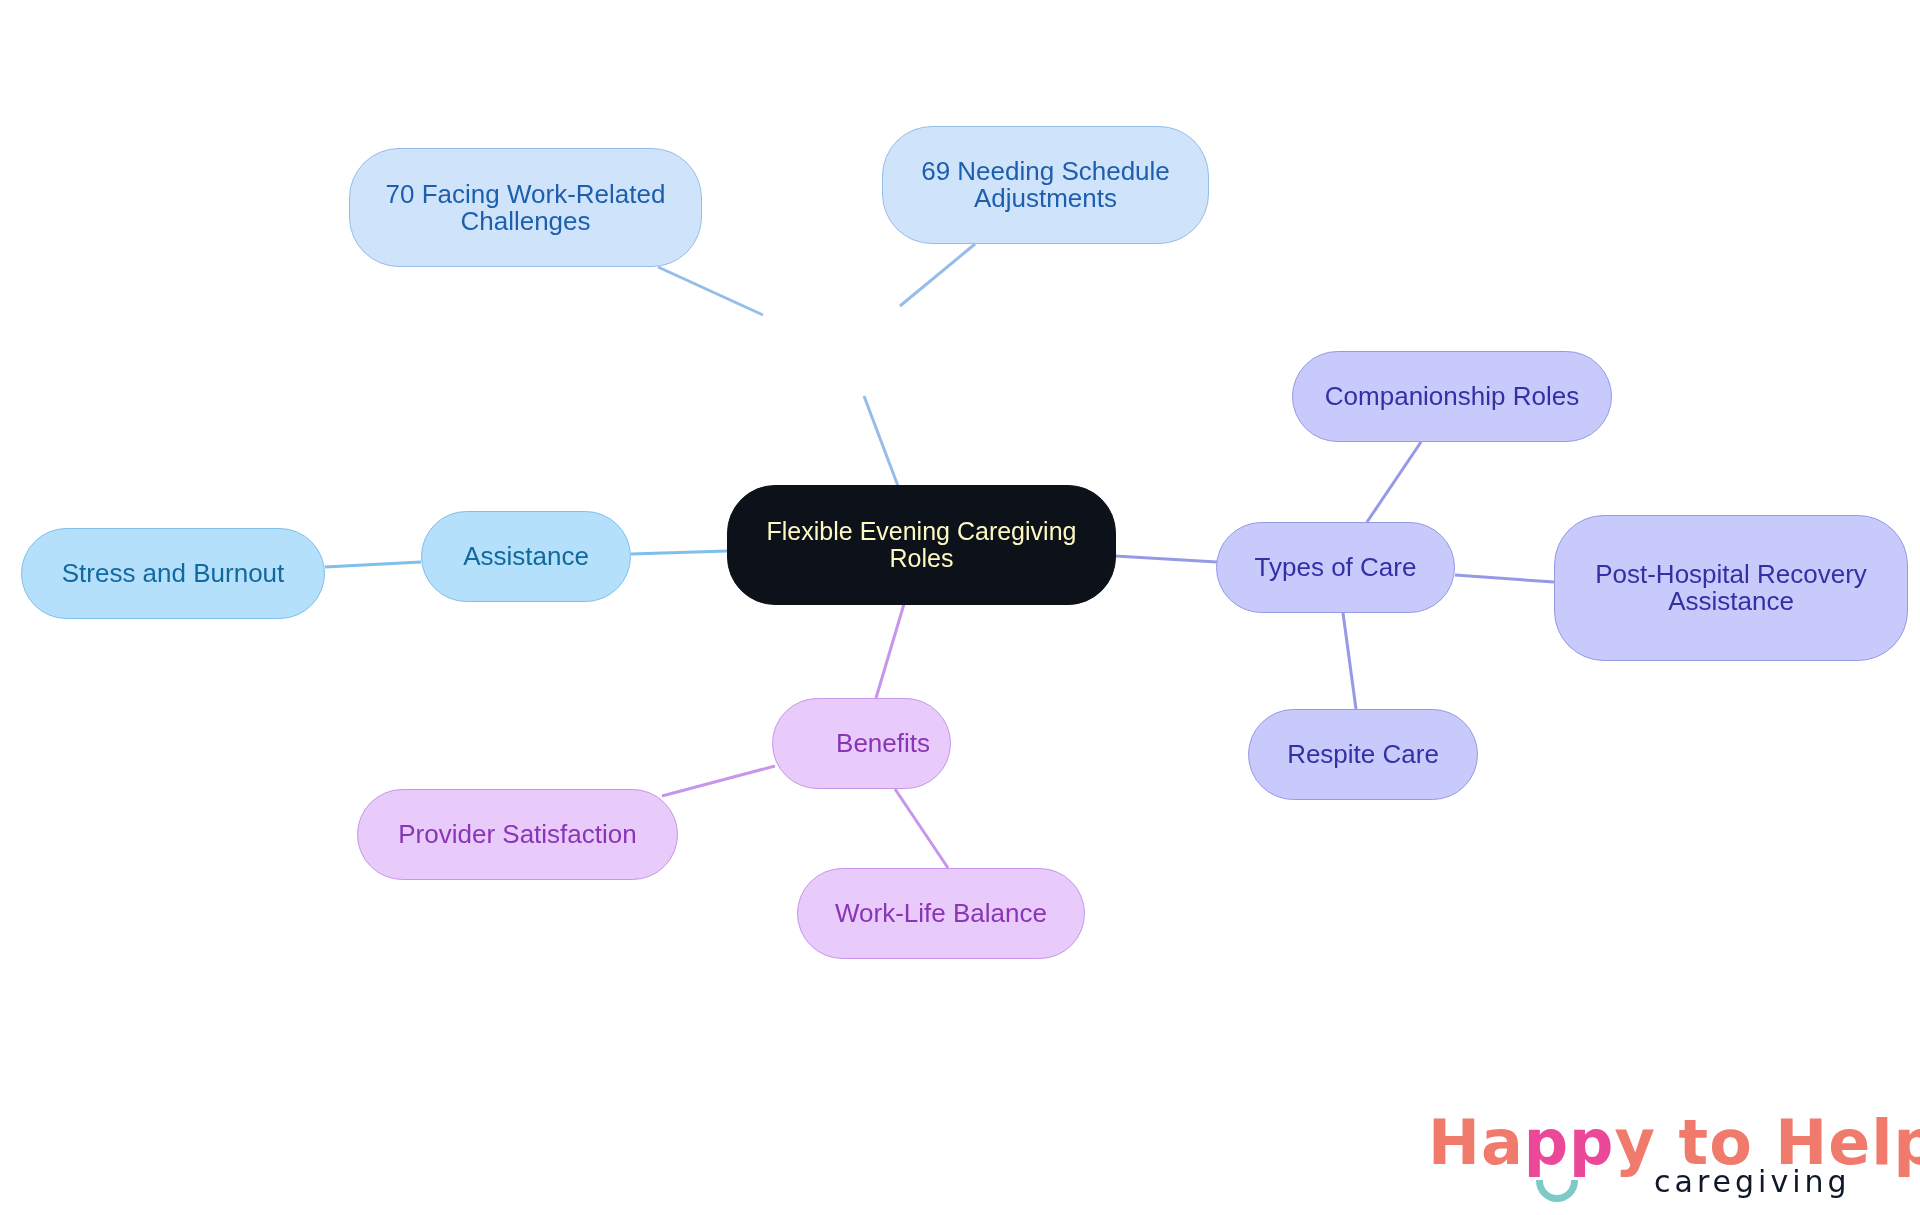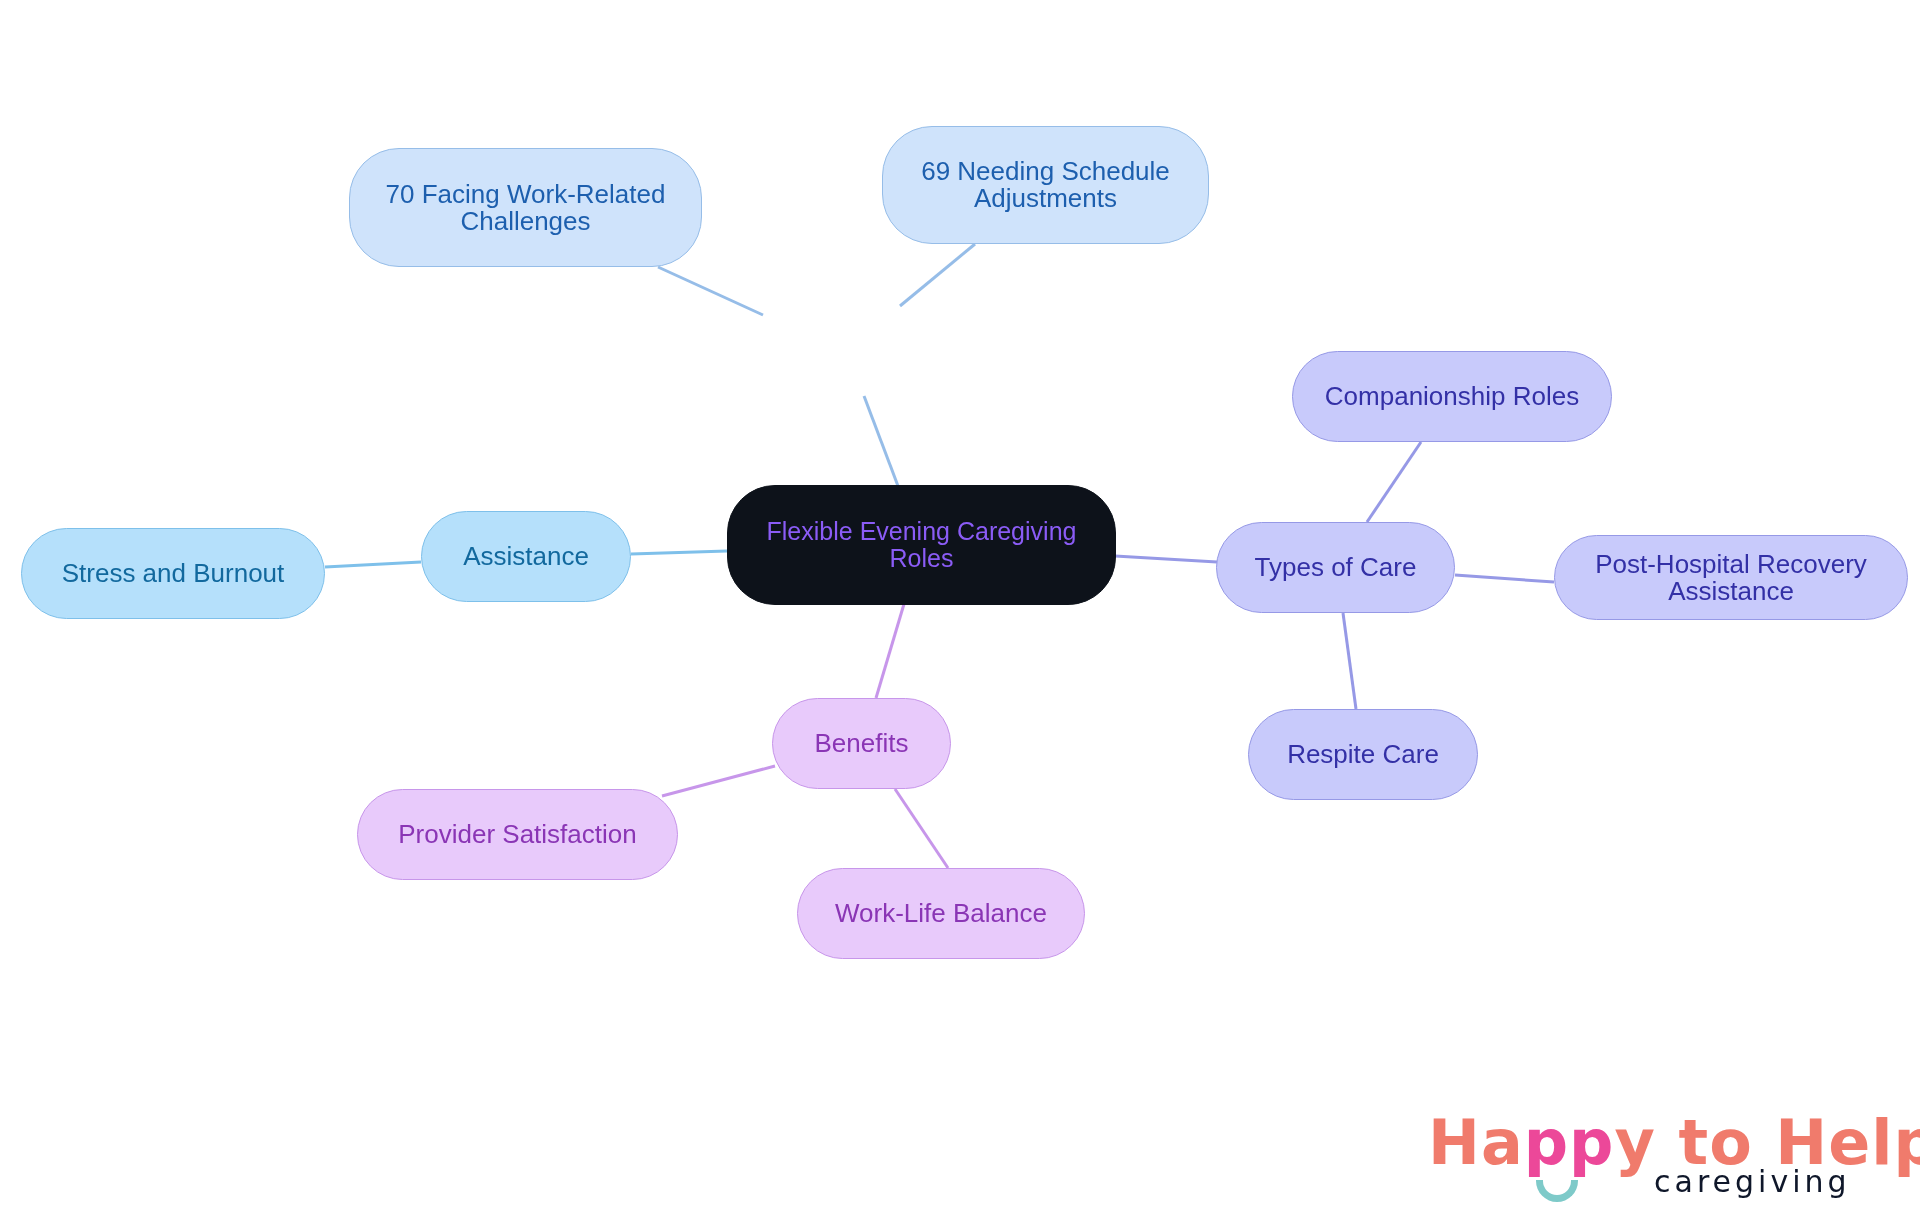--- a/index.html
+++ b/index.html
@@ -1,19 +1,19 @@
 <!DOCTYPE html>
 <html><head>
 <meta charset="utf-8">
 <style>
   html, body { margin:0; padding:0; background:#ffffff; }
   #canvas { position:relative; width:1920px; height:1215px; overflow:hidden; background:#ffffff; font-family:"Liberation Sans", "DejaVu Sans", sans-serif; }
   svg.edges { position:absolute; left:0; top:0; width:1920px; height:1215px; }
   .node { position:absolute; box-sizing:border-box; display:flex; align-items:center; justify-content:center; text-align:center; border-radius:46px; border:1.5px solid; font-size:26px; line-height:27px; padding:0 20px; }
-  .root { background:#0d121a; border-color:#0d121a; color:#8b5cf6; font-size:25px; border-radius:48px; }
+  .root { background:#0d121a; border-color:#0d121a; color:#fef9c3; font-size:25px; border-radius:48px; }
   .stat { background:#cfe3fb; border-color:#96bde8; color:#1d5fae; }
   .chal { background:#b5e0fb; border-color:#7ec0ea; color:#12699e; }
   .care { background:#c8cafb; border-color:#9699e6; color:#3330a6; }
   .bene { background:#e8cafb; border-color:#c796ea; color:#8a35b5; }
   .logo { position:absolute; left:1428px; top:1108px; width:470px; height:100px; }
   .logo .big { position:absolute; left:0; top:0; font-family:"DejaVu Sans", sans-serif; font-weight:bold; font-size:62px; letter-spacing:1px; color:#f07b6c; white-space:nowrap; line-height:70px; }
   .logo .big .teal { color:#ec4899; }
   .logo .small { position:absolute; left:226px; top:56px; font-family:"DejaVu Sans", sans-serif; font-size:30px; letter-spacing:4px; color:#0f172a; white-space:nowrap; }
   .logo .smile { position:absolute; left:108px; top:72px; width:42px; height:22px; border:7px solid #7ecac9; border-top:none; border-radius:0 0 28px 28px; box-sizing:border-box; }
 </style>
@@ -57,28 +57,28 @@
   <div class="node chal" style="left:21px;top:528px;width:304px;height:91px;">
     <span>Stress and Burnout</span>
   </div>
 
   <div class="node care" style="left:1216px;top:522px;width:239px;height:91px;">
     <span>Types of Care</span>
   </div>
   <div class="node care" style="left:1292px;top:351px;width:320px;height:91px;">
     <span>Companionship Roles</span>
   </div>
-  <div class="node care" style="left:1554px;top:535px;width:354px;height:85px;border-radius:50px;">
+  <div class="node care" style="left:1554px;top:515px;width:354px;height:146px;border-radius:50px;">
     <span style="max-width:300px;">Post-Hospital Recovery Assistance</span>
   </div>
   <div class="node care" style="left:1248px;top:709px;width:230px;height:91px;">
     <span>Respite Care</span>
   </div>
 
-  <div class="node bene" style="left:772px;top:698px;width:179px;height:91px;">
+  <div class="node bene" style="left:772px;top:698px;width:179px;height:91px;justify-content:flex-end;">
     <span>Benefits</span>
   </div>
   <div class="node bene" style="left:357px;top:789px;width:321px;height:91px;">
     <span>Provider Satisfaction</span>
   </div>
   <div class="node bene" style="left:797px;top:868px;width:288px;height:91px;">
     <span>Work-Life Balance</span>
   </div>
 
   <div class="logo">

